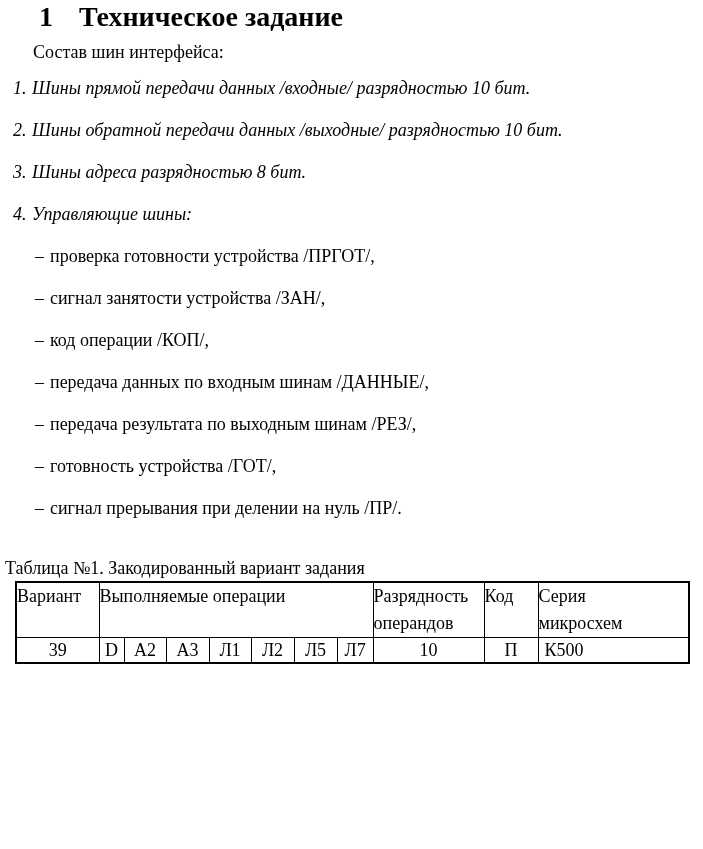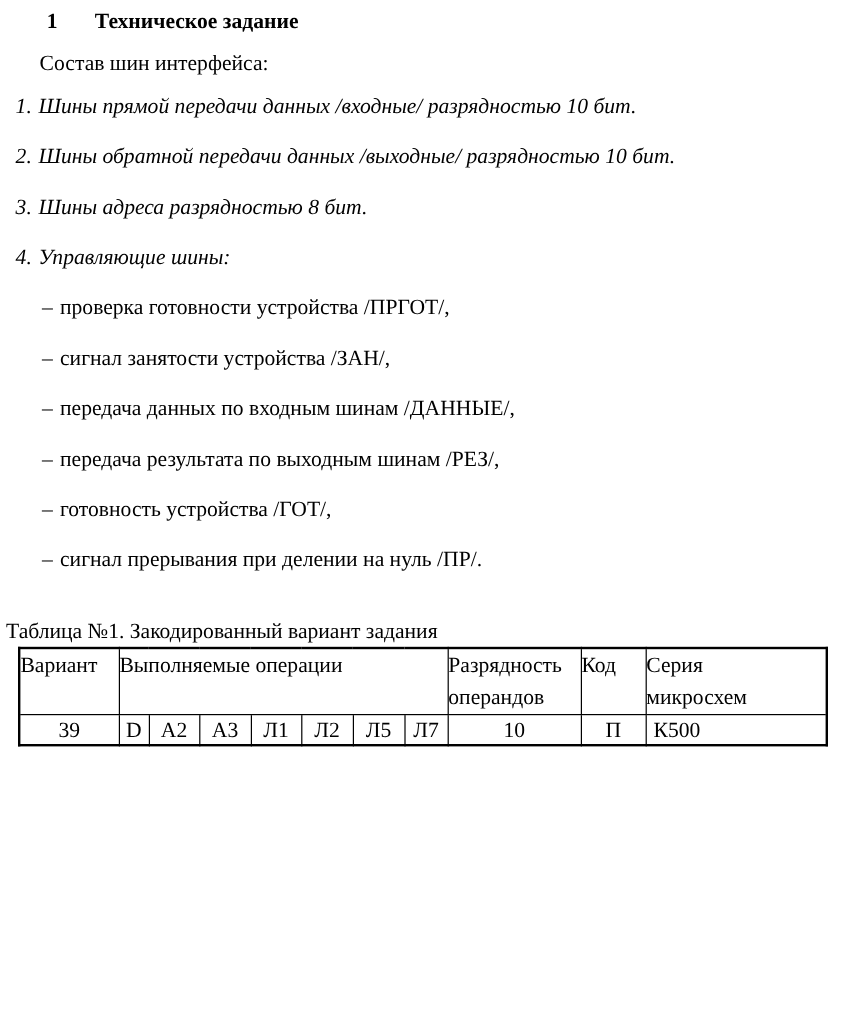--- a/index.html
+++ b/index.html
@@ -9,21 +9,21 @@
     height: 849px;
     overflow: hidden;
     color: #000000;
     font-family: "Liberation Serif", serif;
     font-size: 18px;
   }
   .page { padding: 0 5px; width: 703px; }
 
   h1.doc-heading {
     margin: 4px 0 0 34px;
-    font-size: 18px;
+    font-size: 28px;
     line-height: 26px;
     font-weight: bold;
   }
   h1.doc-heading .h-num { display: inline-block; width: 40px; }
 
   p.intro {
     margin-top: 21px;
     line-height: 28px;
     text-align: justify;
     text-indent: 30px;
@@ -89,20 +89,21 @@
   <div class="num-list">
       <div class="list-item"><span class="marker">1.</span><span>Шины прямой передачи данных /входные/ разрядностью 10 бит.</span></div>
       <div class="list-item"><span class="marker">2.</span><span>Шины обратной передачи данных /выходные/ разрядностью 10 бит.</span></div>
       <div class="list-item"><span class="marker">3.</span><span>Шины адреса разрядностью 8 бит.</span></div>
       <div class="list-item"><span class="marker">4.</span><span>Управляющие шины:</span></div>
     </div>
 
   <div class="dash-list">
       <div class="list-item"><span class="marker">–</span><span>проверка готовности устройства /ПРГОТ/,</span></div>
       <div class="list-item"><span class="marker">–</span><span>сигнал занятости устройства /ЗАН/,</span></div>
+      <div class="list-item"><span class="marker">–</span><span>код операции /КОП/,</span></div>
       <div class="list-item"><span class="marker">–</span><span>передача данных по входным шинам /ДАННЫЕ/,</span></div>
       <div class="list-item"><span class="marker">–</span><span>передача результата по выходным шинам /РЕЗ/,</span></div>
       <div class="list-item"><span class="marker">–</span><span>готовность устройства /ГОТ/,</span></div>
       <div class="list-item"><span class="marker">–</span><span>сигнал прерывания при делении на нуль /ПР/.</span></div>
     </div>
 
   <p class="table-caption">Таблица №1. Закодированный вариант задания</p>
 
   <table class="task-table">
     <colgroup>

